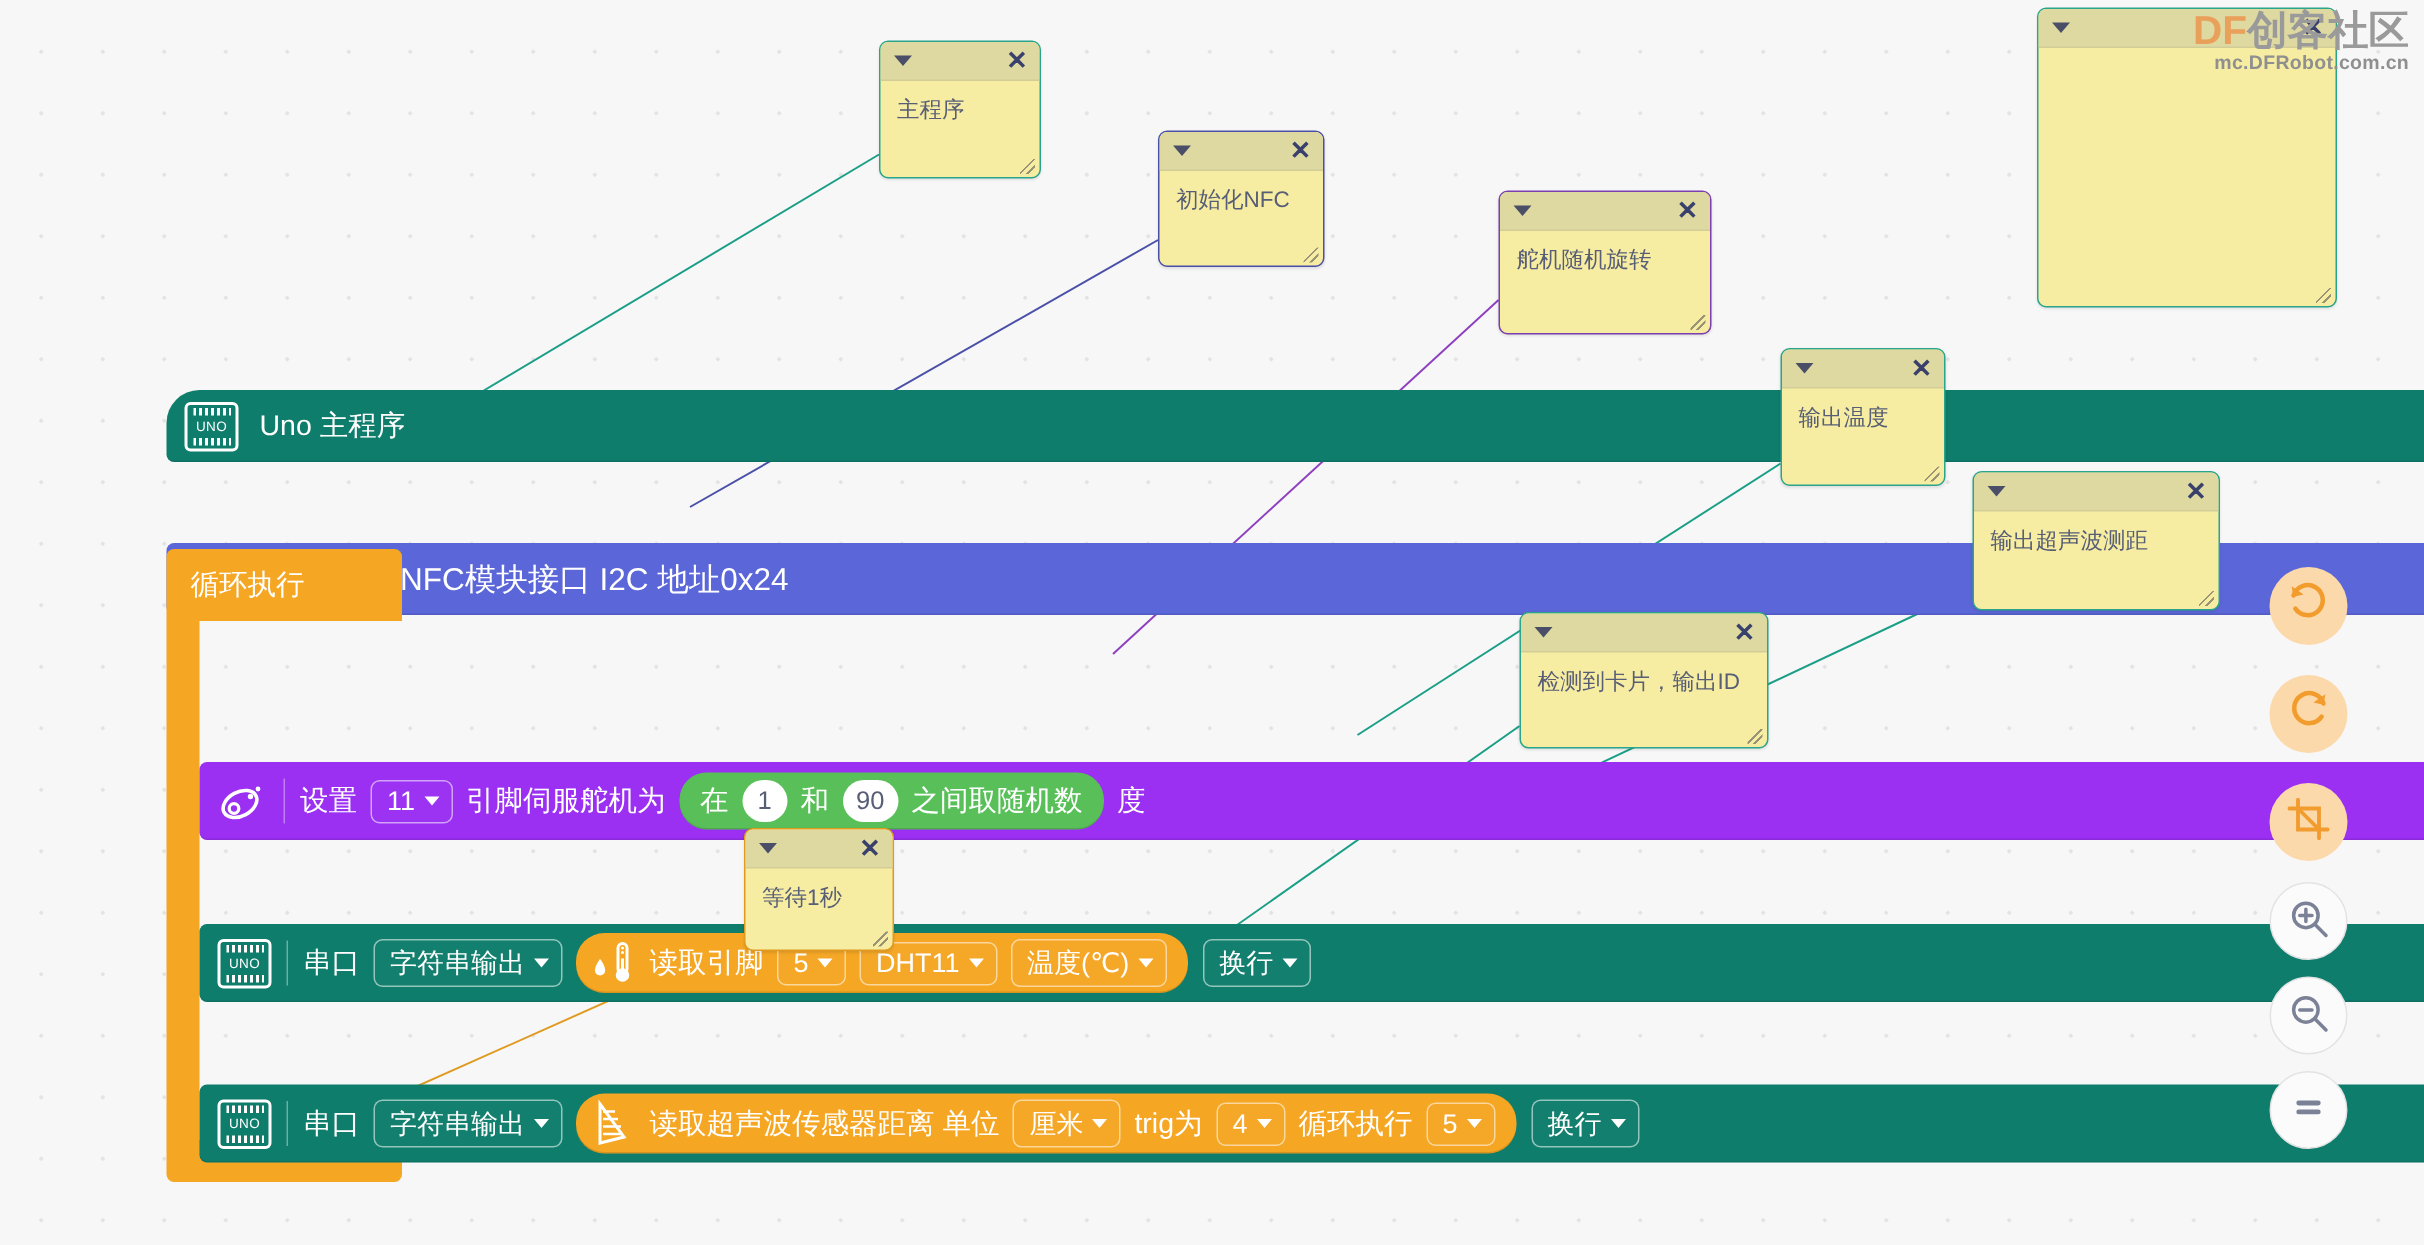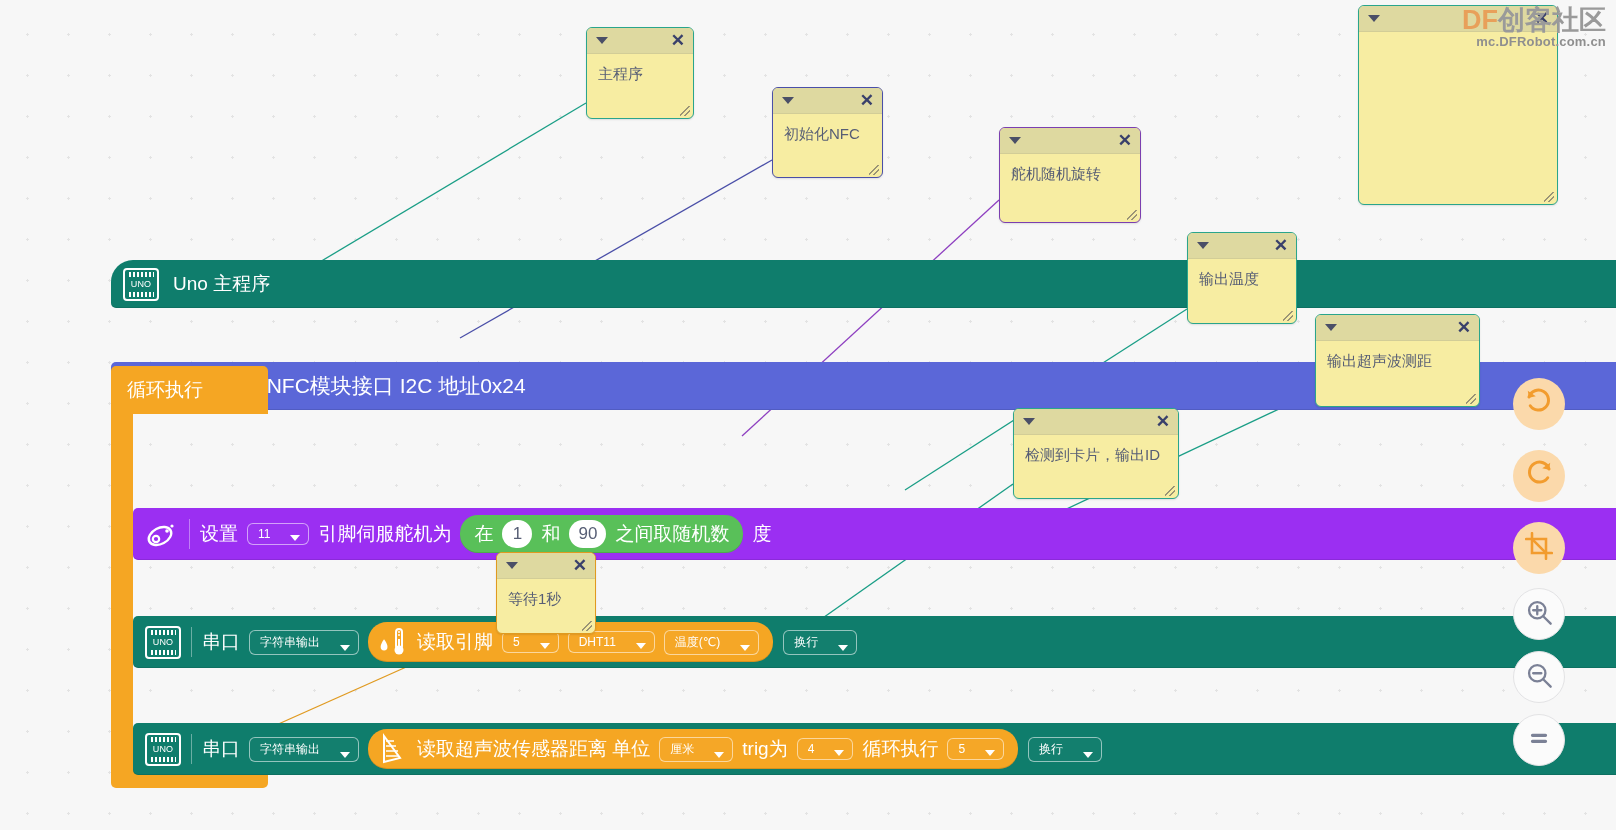--- a/index.html
+++ b/index.html
@@ -81,24 +81,24 @@
   }
   .c-teal{background:#0f7d6c;}
   .c-blue{background:#5b67d8;}
   .c-orange{background:#f5a623;}
   .c-purple{background:#9b2ff2;}
 
   .divider{ width:1px; height:30px; background:rgba(255,255,255,.38); margin:0 10px; }
 
   
   .fld{
-    display:inline-flex; align-items:flex-end; gap:20px;
+    display:inline-flex; align-items:center; gap:6px;
     border-radius:6px;
     padding:3px 8px 3px 10px;
-    font-size:12px; color:#fff;
+    font-size:18px; color:#fff;
     border:1px solid rgba(255,255,255,.55);
     background:rgba(255,255,255,.02);
     white-space:nowrap;
   }
   .fld .tri{
     width:0;height:0;
     border-left:5px solid transparent;border-right:5px solid transparent;
     border-top:6px solid #fff;
   }
   .num{

